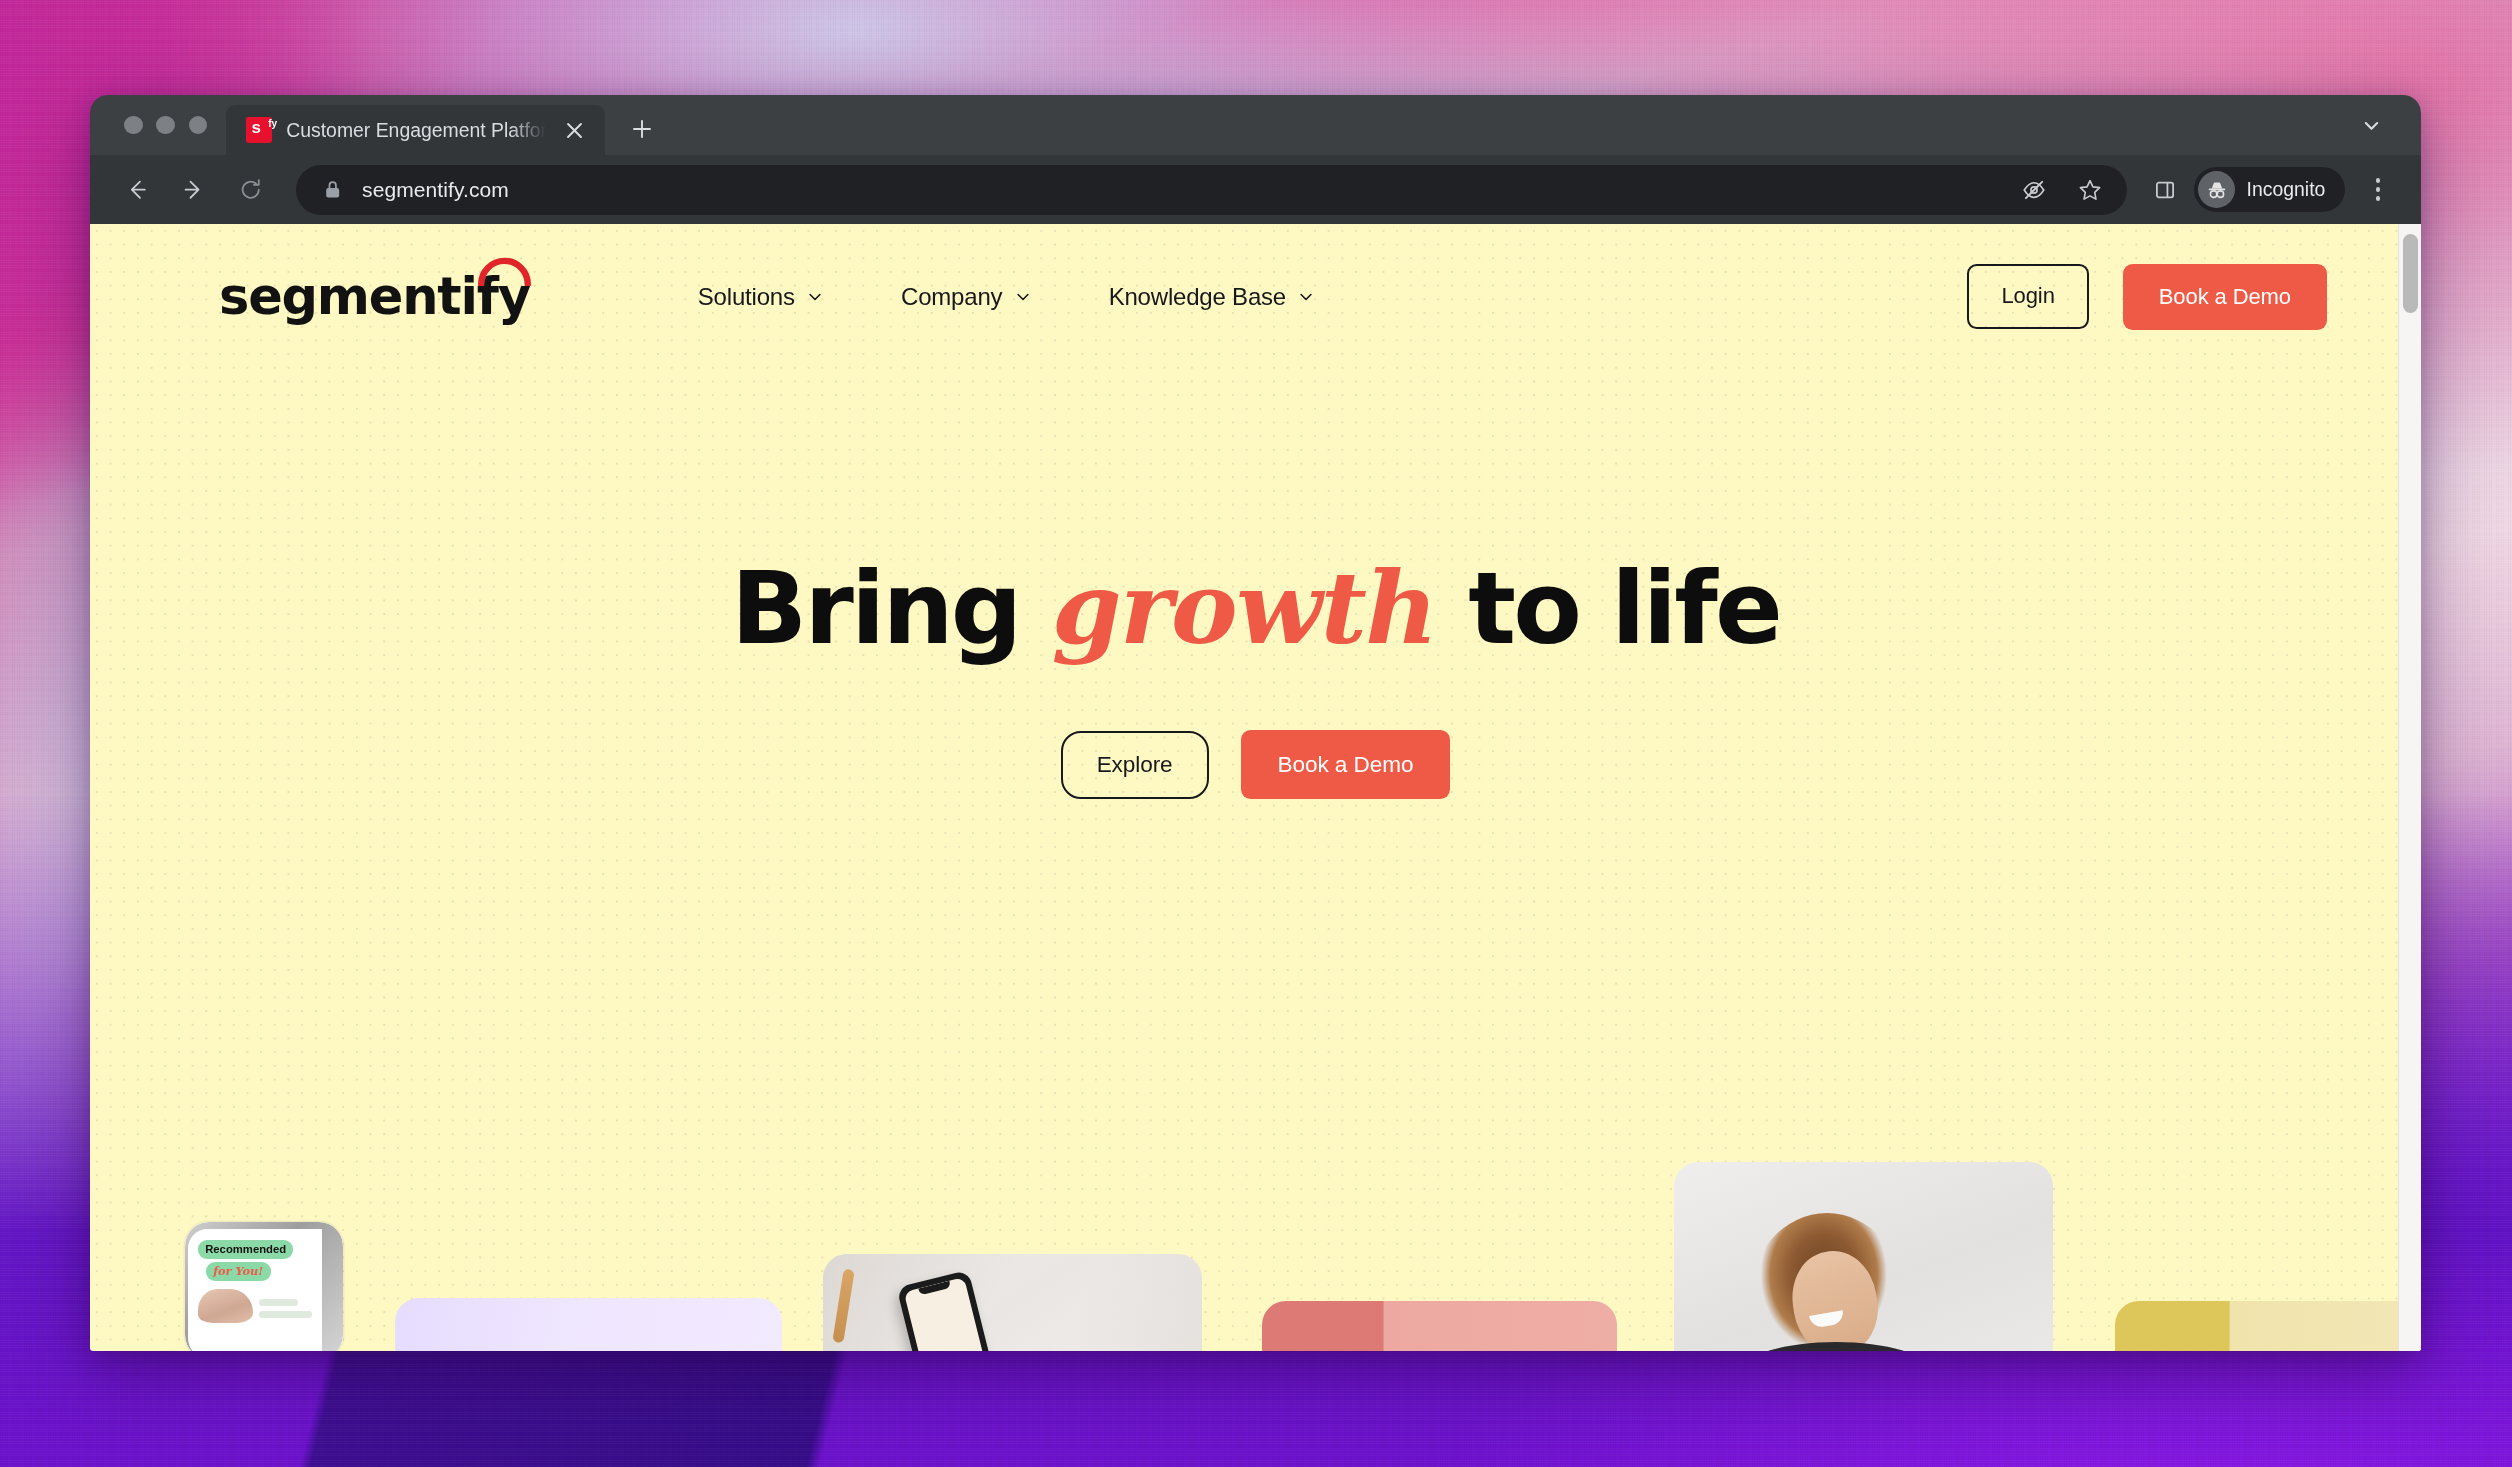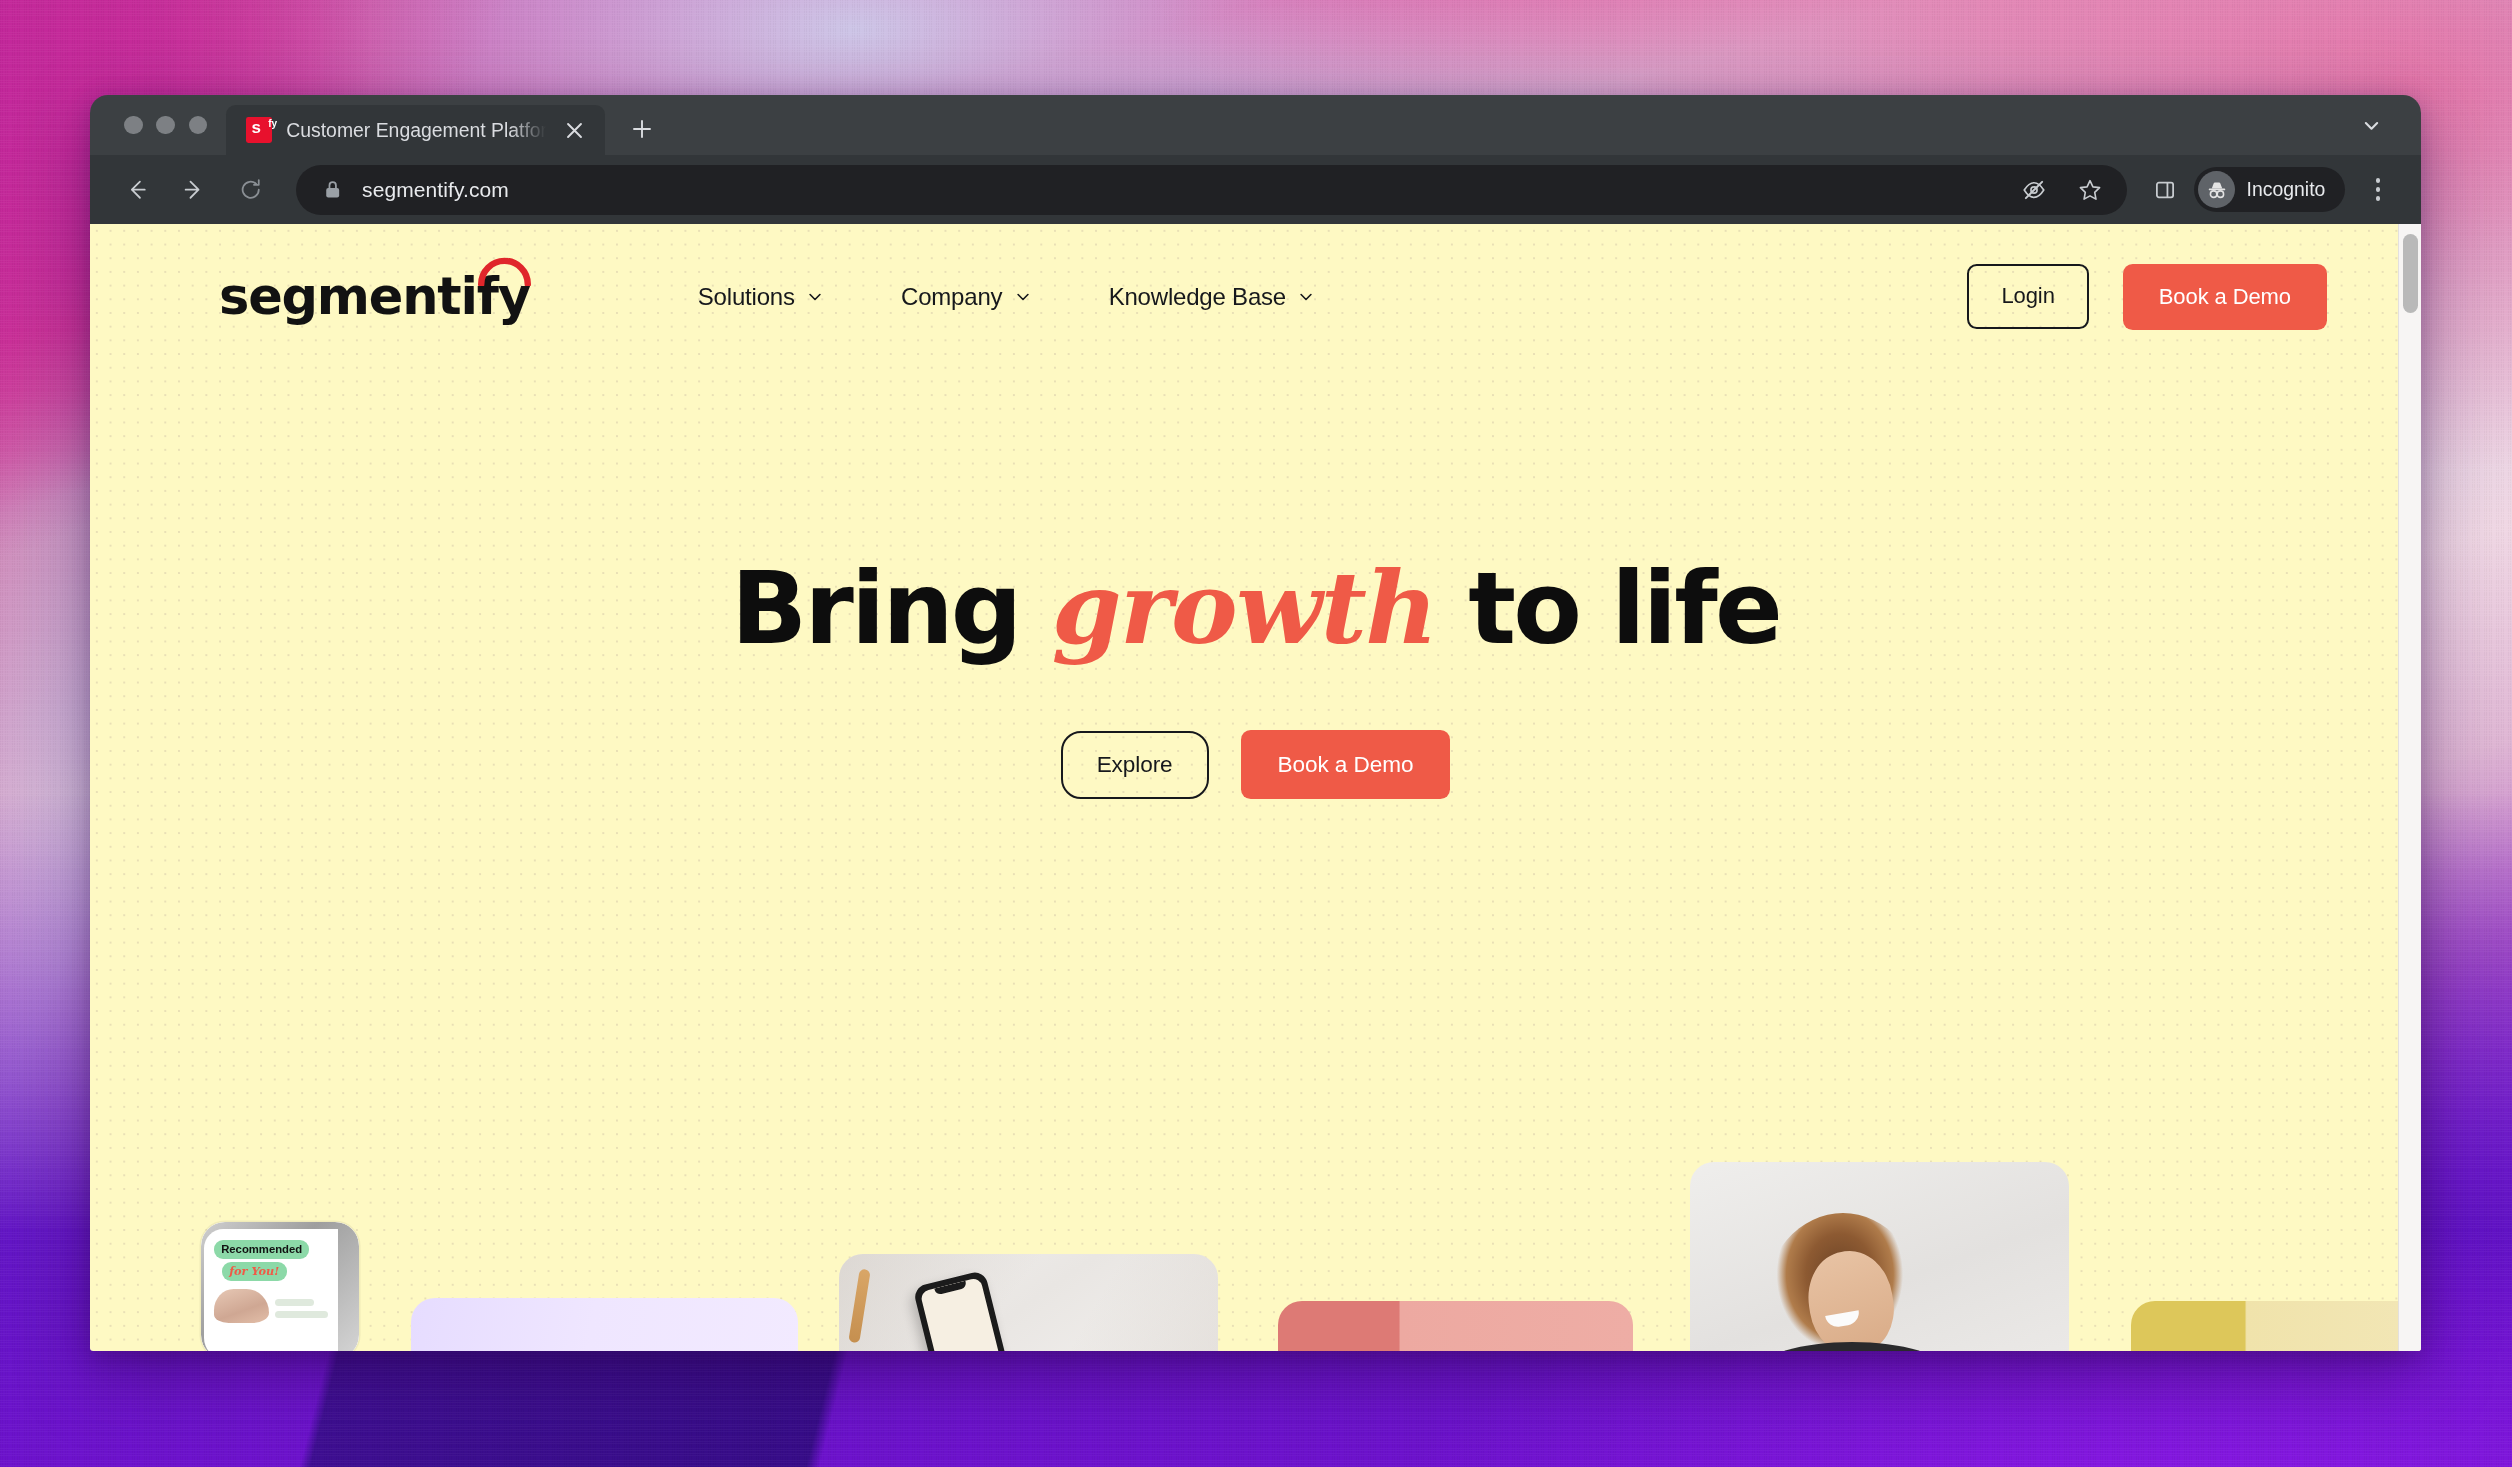--- a/index.html
+++ b/index.html
@@ -337,21 +337,21 @@
     align-items: center;
     justify-content: center;
     gap: 32px;
   }
   .hero-cta .btn-outline { height: 68px; padding: 0 34px; font-size: 22.6px; border-radius: 20px; }
   .hero-cta .btn-primary { height: 69px; padding: 0 37px; font-size: 22.6px; }
 
   
   .collage {
     position: absolute;
-    left: 16px; right: 0; bottom: 0;
+    left: 0; right: 0; bottom: 0;
     height: 210px;
     z-index: 1;
   }
   .card {
     position: absolute;
     border-radius: 24px;
     overflow: hidden;
   }
 
   

